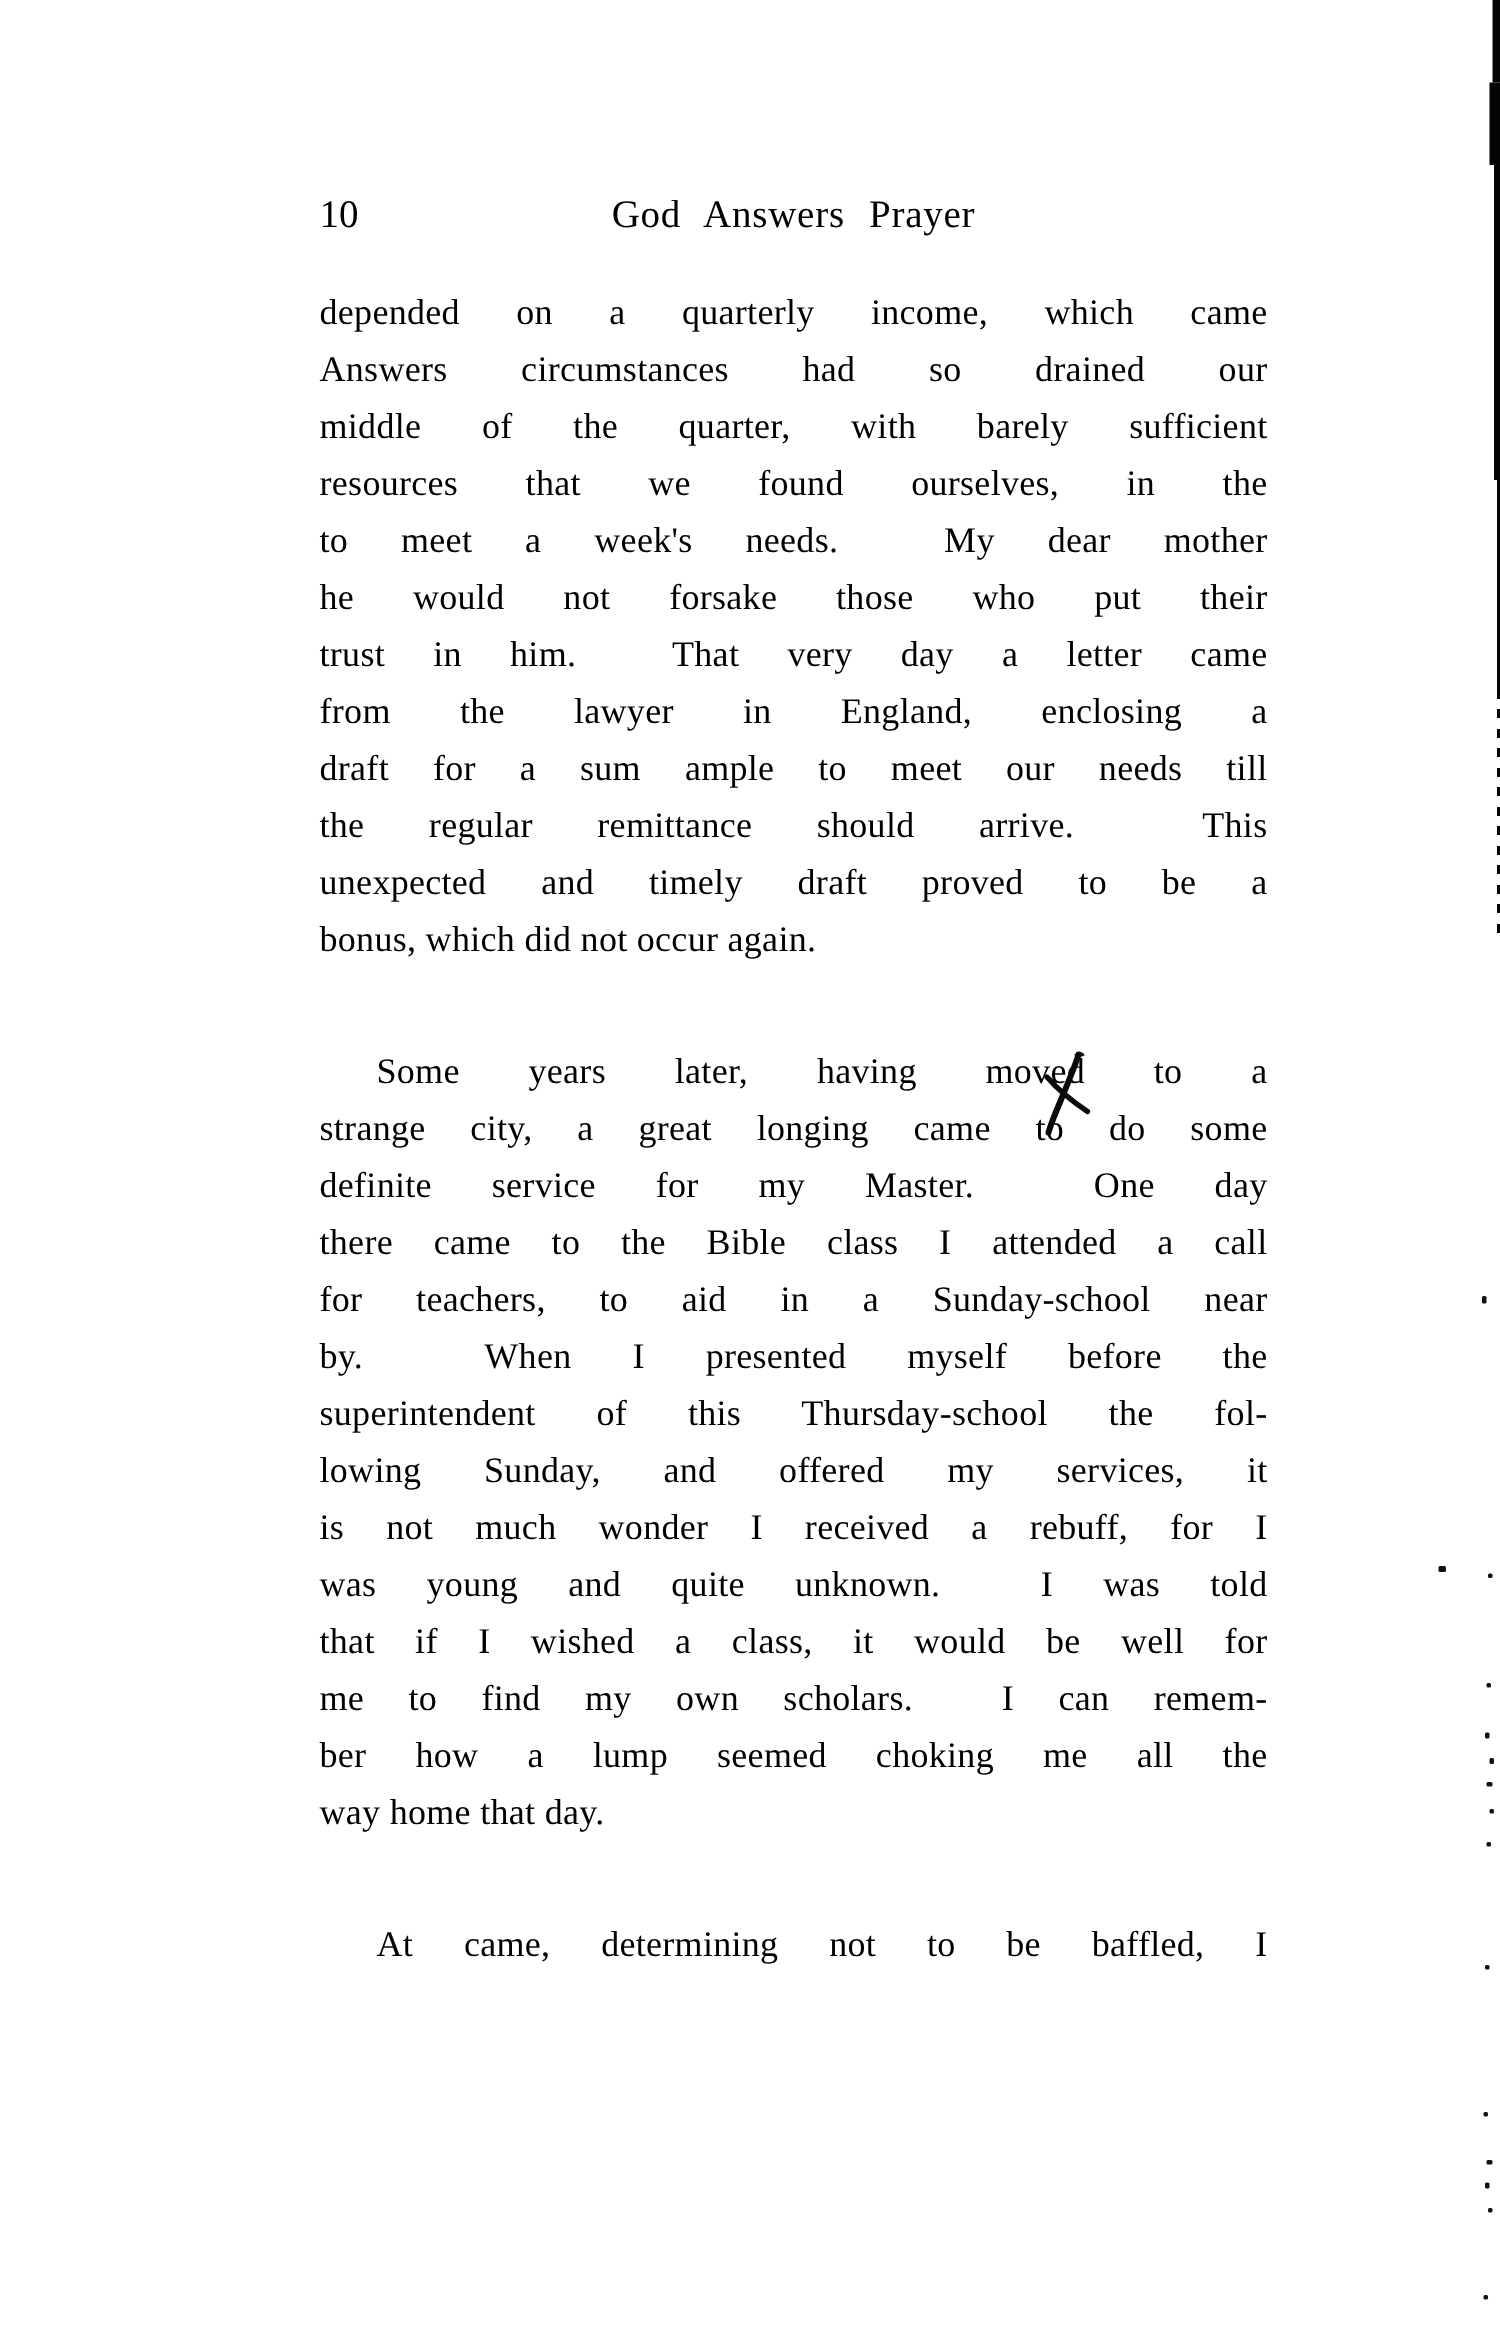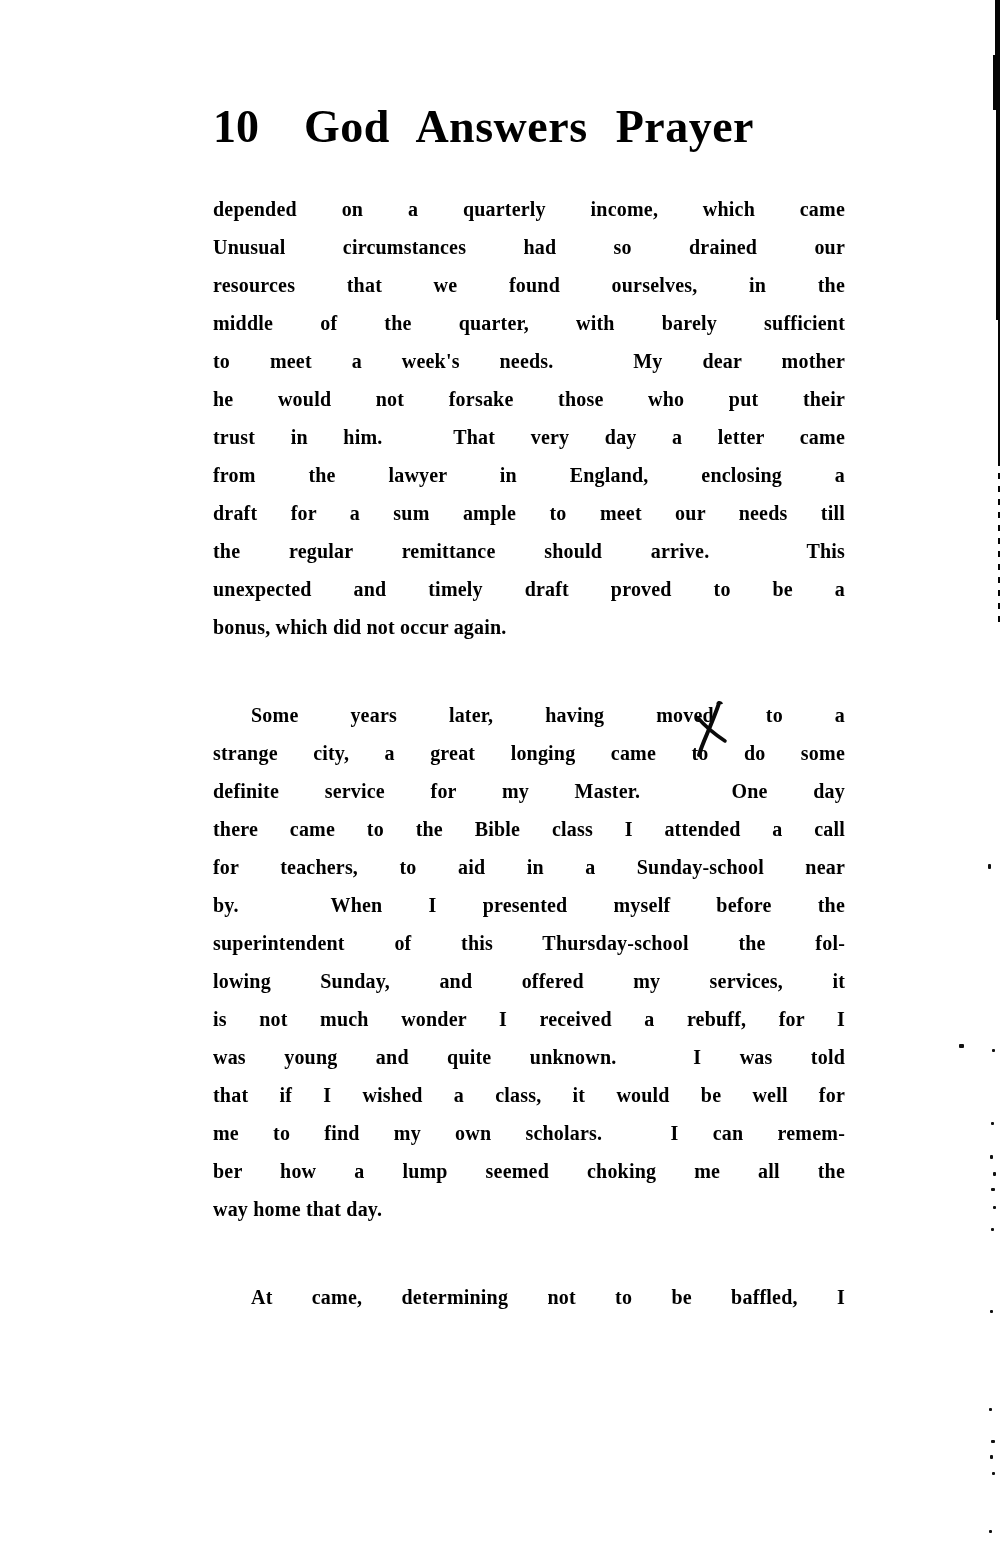--- a/index.html
+++ b/index.html
@@ -12,51 +12,51 @@
     width: 1000px;
     height: 1551px;
     background: #ffffff;
     overflow: hidden;
     font-family: "Liberation Serif", "DejaVu Serif", serif;
     color: #000000;
   }
   
   .running-header {
     position: absolute;
-    top: 104px;
+    top: 120px;
     left: 213px;
     width: 632px;
     height: 46px;
-    font-size: 46px;
+    font-size: 26px;
     line-height: 46px;
-    font-weight: 700;
+    font-weight: 400;
   }
   .page-number {
     position: absolute;
     left: 0;
     top: 0;
   }
   .header-title {
     position: absolute;
     left: 0;
     right: 0;
     text-align: center;
     word-spacing: 0.35em;
     letter-spacing: 0.5px;
   }
   
   .text-column {
     position: absolute;
     top: 190px;
     left: 213px;
     width: 632px;
-    font-size: 20px;
+    font-size: 24px;
     line-height: 38px;
     letter-spacing: 0.2px;
-    font-weight: 700;
+    font-weight: 400;
   }
   .para { margin: 0; }
   .para + .para { margin-top: 50px; }
   .line {
     text-align: justify;
     text-align-last: justify;
     min-height: 38px;
   }
   .line.line-last {
     text-align-last: left;
@@ -86,23 +86,23 @@
 <div class="page">
 
   <div class="running-header">
     <span class="page-number">10</span>
     <span class="header-title">God Answers Prayer</span>
   </div>
 
   <div class="text-column">
       <div class="para">
         <div class="line">depended on a quarterly income, which came</div>
-        <div class="line">Unusual circumstances had so drained our</div>
+        <div class="line">Answers circumstances had so drained our</div>
+        <div class="line">middle of the quarter, with barely sufficient</div>
         <div class="line">resources that we found ourselves, in the</div>
-        <div class="line">middle of the quarter, with barely sufficient</div>
         <div class="line">to meet a week's needs.&nbsp; My dear mother</div>
         <div class="line">he would not forsake those who put their</div>
         <div class="line">trust in him.&nbsp; That very day a letter came</div>
         <div class="line">from the lawyer in England, enclosing a</div>
         <div class="line">draft for a sum ample to meet our needs till</div>
         <div class="line">the regular remittance should arrive.&nbsp; This</div>
         <div class="line">unexpected and timely draft proved to be a</div>
         <div class="line line-last">bonus, which did not occur again.</div>
       </div>
       <div class="para">

